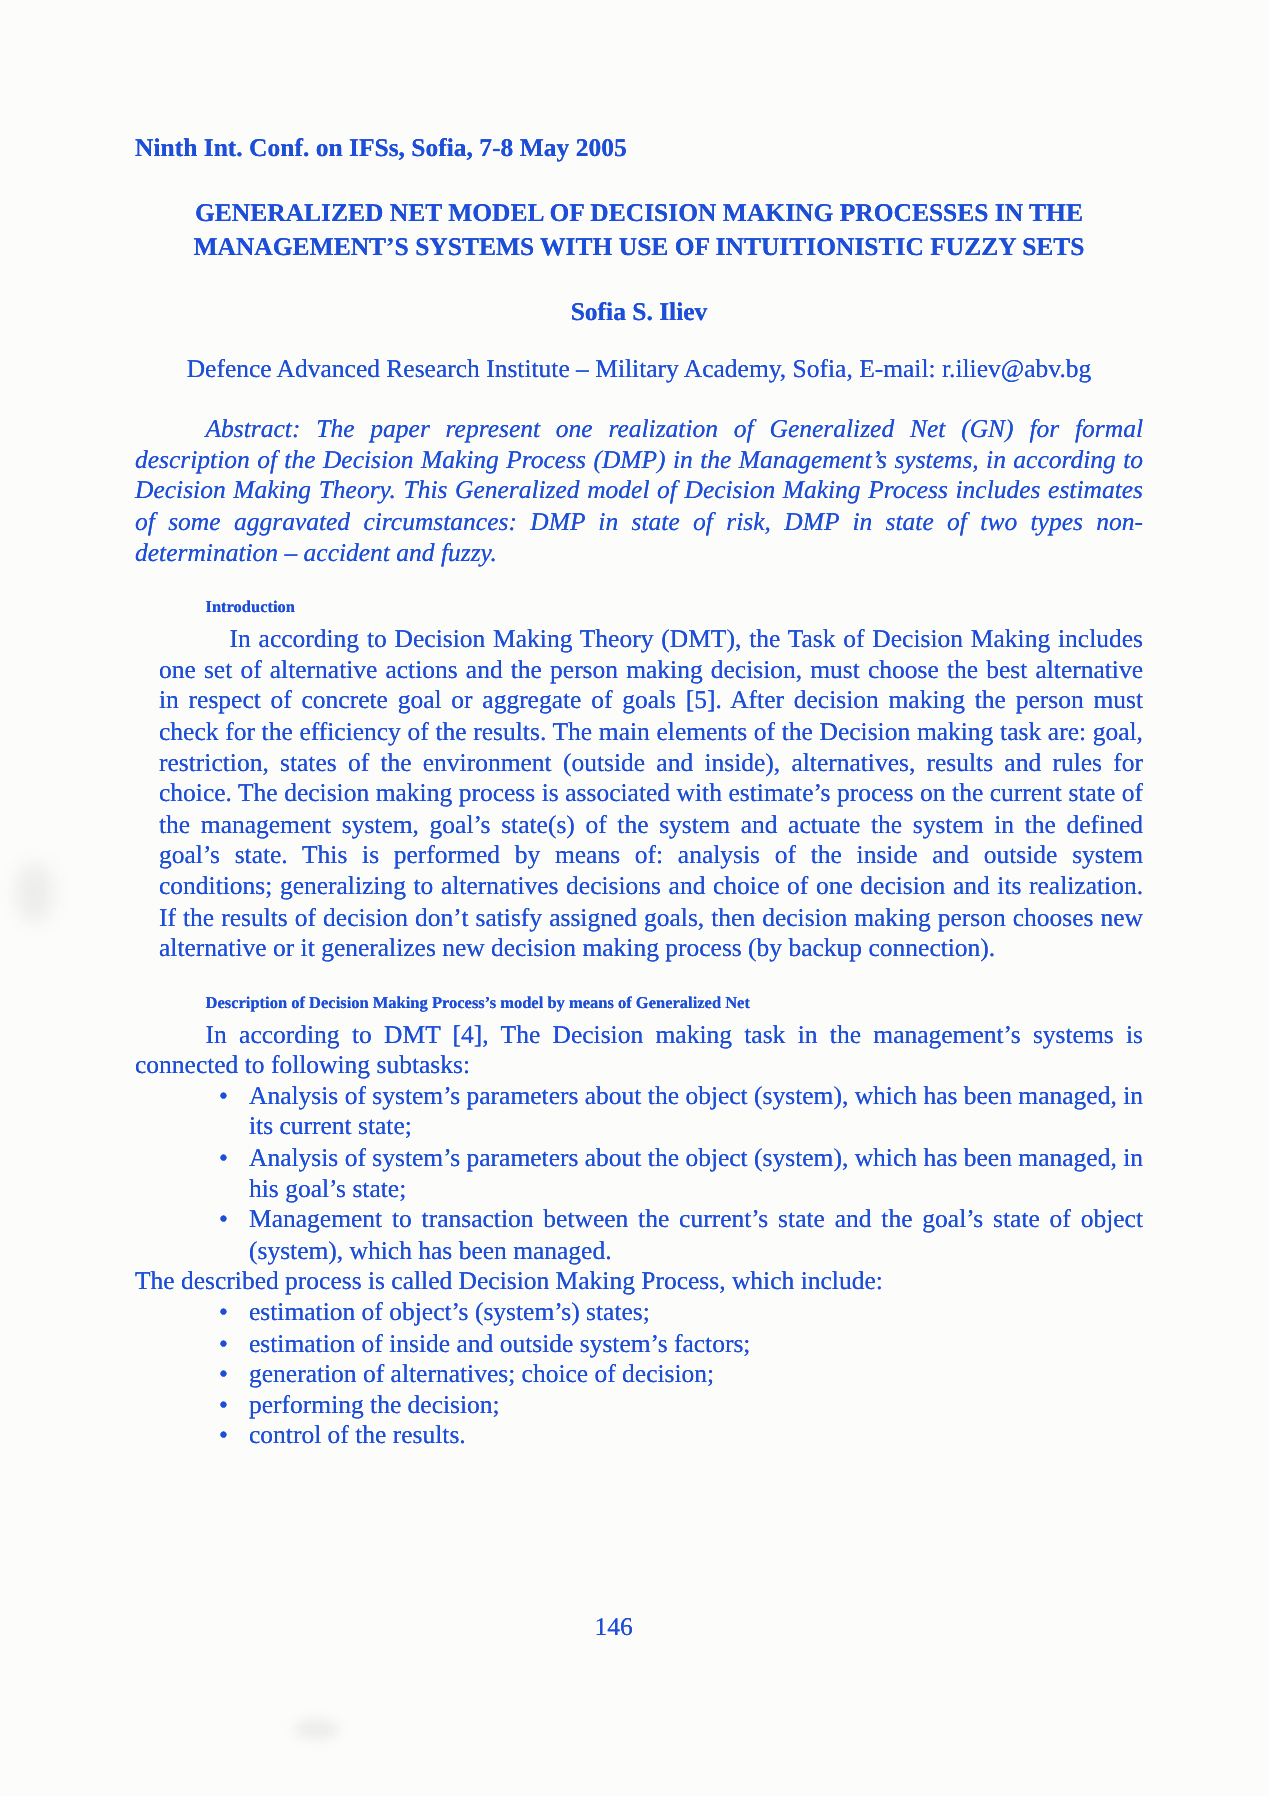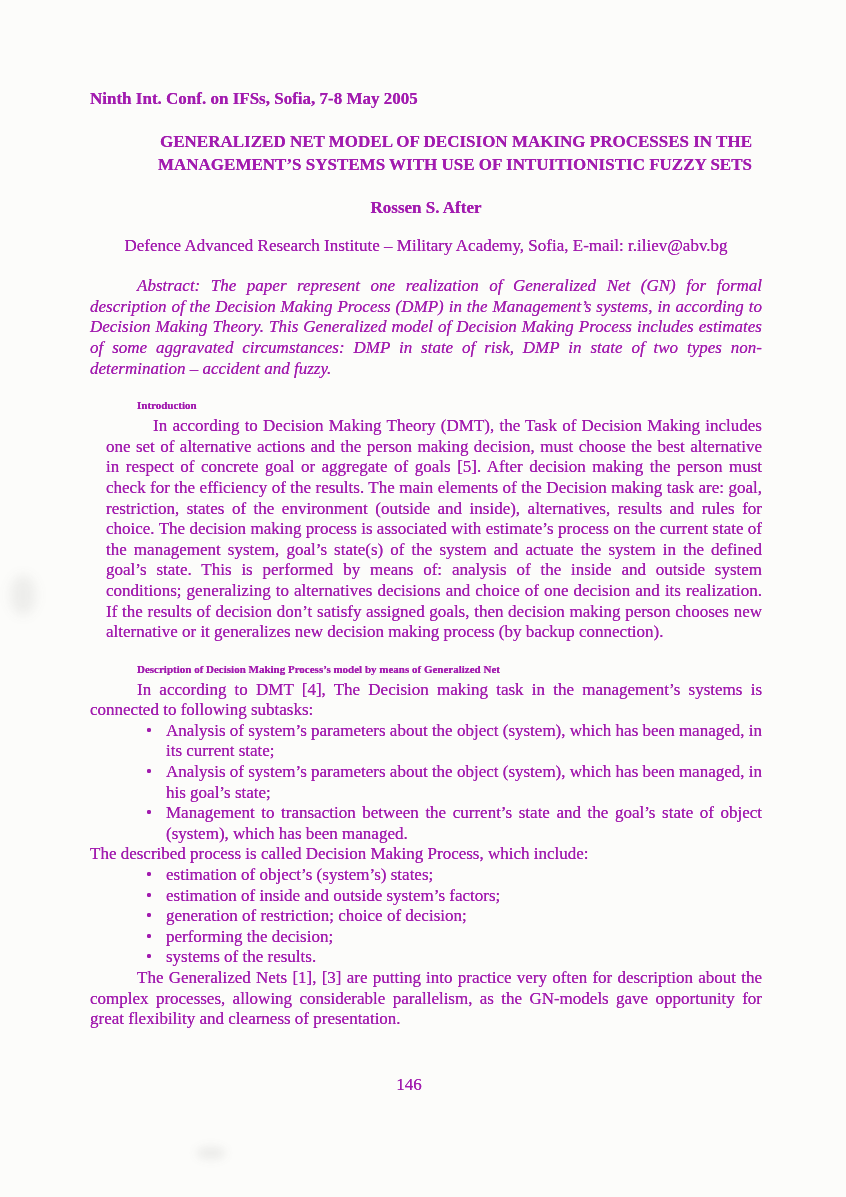--- a/index.html
+++ b/index.html
@@ -6,38 +6,38 @@
     margin: 0;
     padding: 0;
     background: #ffffff;
   }
   .page {
     position: relative;
     width: 846px;
     height: 1197px;
     box-sizing: border-box;
     background: #fcfcfa;
-    color: #a21caf;
+    color: #1d4ed8;
     font-family: "Liberation Serif", "DejaVu Serif", serif;
     font-size: 17px;
     line-height: 20.6px;
     padding: 88px 84px 0 90px;
     overflow: hidden;
     text-shadow: 0 0 0.4px currentColor; 
   }
 
   .header-block {
     font-weight: bold;
     line-height: 21px;
     margin-bottom: 22px;
   }
 
   .paper-title {
     font-weight: bold;
-    text-align: right;
+    text-align: center;
     line-height: 22.5px;
     margin: 0 10px 22px 10px;
   }
 
   .author {
     font-weight: bold;
     text-align: center;
     margin: 0 0 17px 0;
   }
 
@@ -127,21 +127,21 @@
 
   <div class="header-block">
     <div>Ninth Int. Conf. on IFSs, Sofia, 7-8 May 2005</div>
   </div>
 
   <div class="paper-title">
     <div>GENERALIZED NET MODEL OF DECISION MAKING PROCESSES IN THE</div>
     <div>MANAGEMENT’S SYSTEMS WITH USE OF INTUITIONISTIC FUZZY SETS</div>
   </div>
 
-  <div class="author">Rossen S. After</div>
+  <div class="author">Sofia S. Iliev</div>
 
   <div class="affiliation">Defence Advanced Research Institute – Military Academy, Sofia, E-mail: r.iliev@abv.bg</div>
 
   <p class="abstract"><span class="abstract-label">Abstract:</span> <span>The paper represent one realization of Generalized Net (GN) for formal description of the Decision Making Process (DMP) in the Management’s systems, in according to Decision Making Theory. This Generalized model of Decision Making Process includes estimates of some aggravated circumstances: DMP in state of risk, DMP in state of two types non-determination – accident and fuzzy.</span></p>
 
   <h2 class="section-heading">Introduction</h2>
 
   <p class="body-par gap-after">In according to Decision Making Theory (DMT), the Task of Decision Making includes one set of alternative actions and the person making decision, must choose the best alternative in respect of concrete goal or aggregate of goals [5]. After decision making the person must check for the efficiency of the results. The main elements of the Decision making task are: goal, restriction, states of the environment (outside and inside), alternatives, results and rules for choice. The decision making process is associated with estimate’s process on the current state of the management system, goal’s state(s) of the system and actuate the system in the defined goal’s state. This is performed by means of: analysis of the inside and outside system conditions; generalizing to alternatives decisions and choice of one decision and its realization. If the results of decision don’t  satisfy assigned goals, then decision making person chooses new alternative or it generalizes new decision making process (by backup connection).</p>
 
   <h2 class="section-heading spaced">Description of Decision Making Process’s model by means of Generalized Net</h2>
@@ -152,22 +152,21 @@
       <li>Analysis of system’s parameters about the object (system), which has been managed, in its current state;</li>
       <li>Analysis of system’s parameters about the object (system), which has been managed, in his goal’s state;</li>
       <li>Management to transaction between the current’s state and the goal’s state of object (system), which has been managed.</li>
     </ul>
 
   <p class="body-par no-indent">The described process is called Decision Making Process, which include:</p>
 
   <ul class="bullet-list">
       <li>estimation of  object’s (system’s) states;</li>
       <li>estimation of inside and outside system’s factors;</li>
-      <li>generation of restriction; choice of  decision;</li>
+      <li>generation of alternatives; choice of  decision;</li>
       <li>performing the decision;</li>
-      <li>systems of the results.</li>
+      <li>control of the results.</li>
     </ul>
 
-  <p class="body-par">The Generalized Nets [1], [3] are putting into practice very often for description about the complex processes, allowing considerable parallelism, as the GN-models gave opportunity for great flexibility and clearness of presentation.</p>
 
   <div class="page-number">146</div>
 
 </div>
 
 </body></html>

